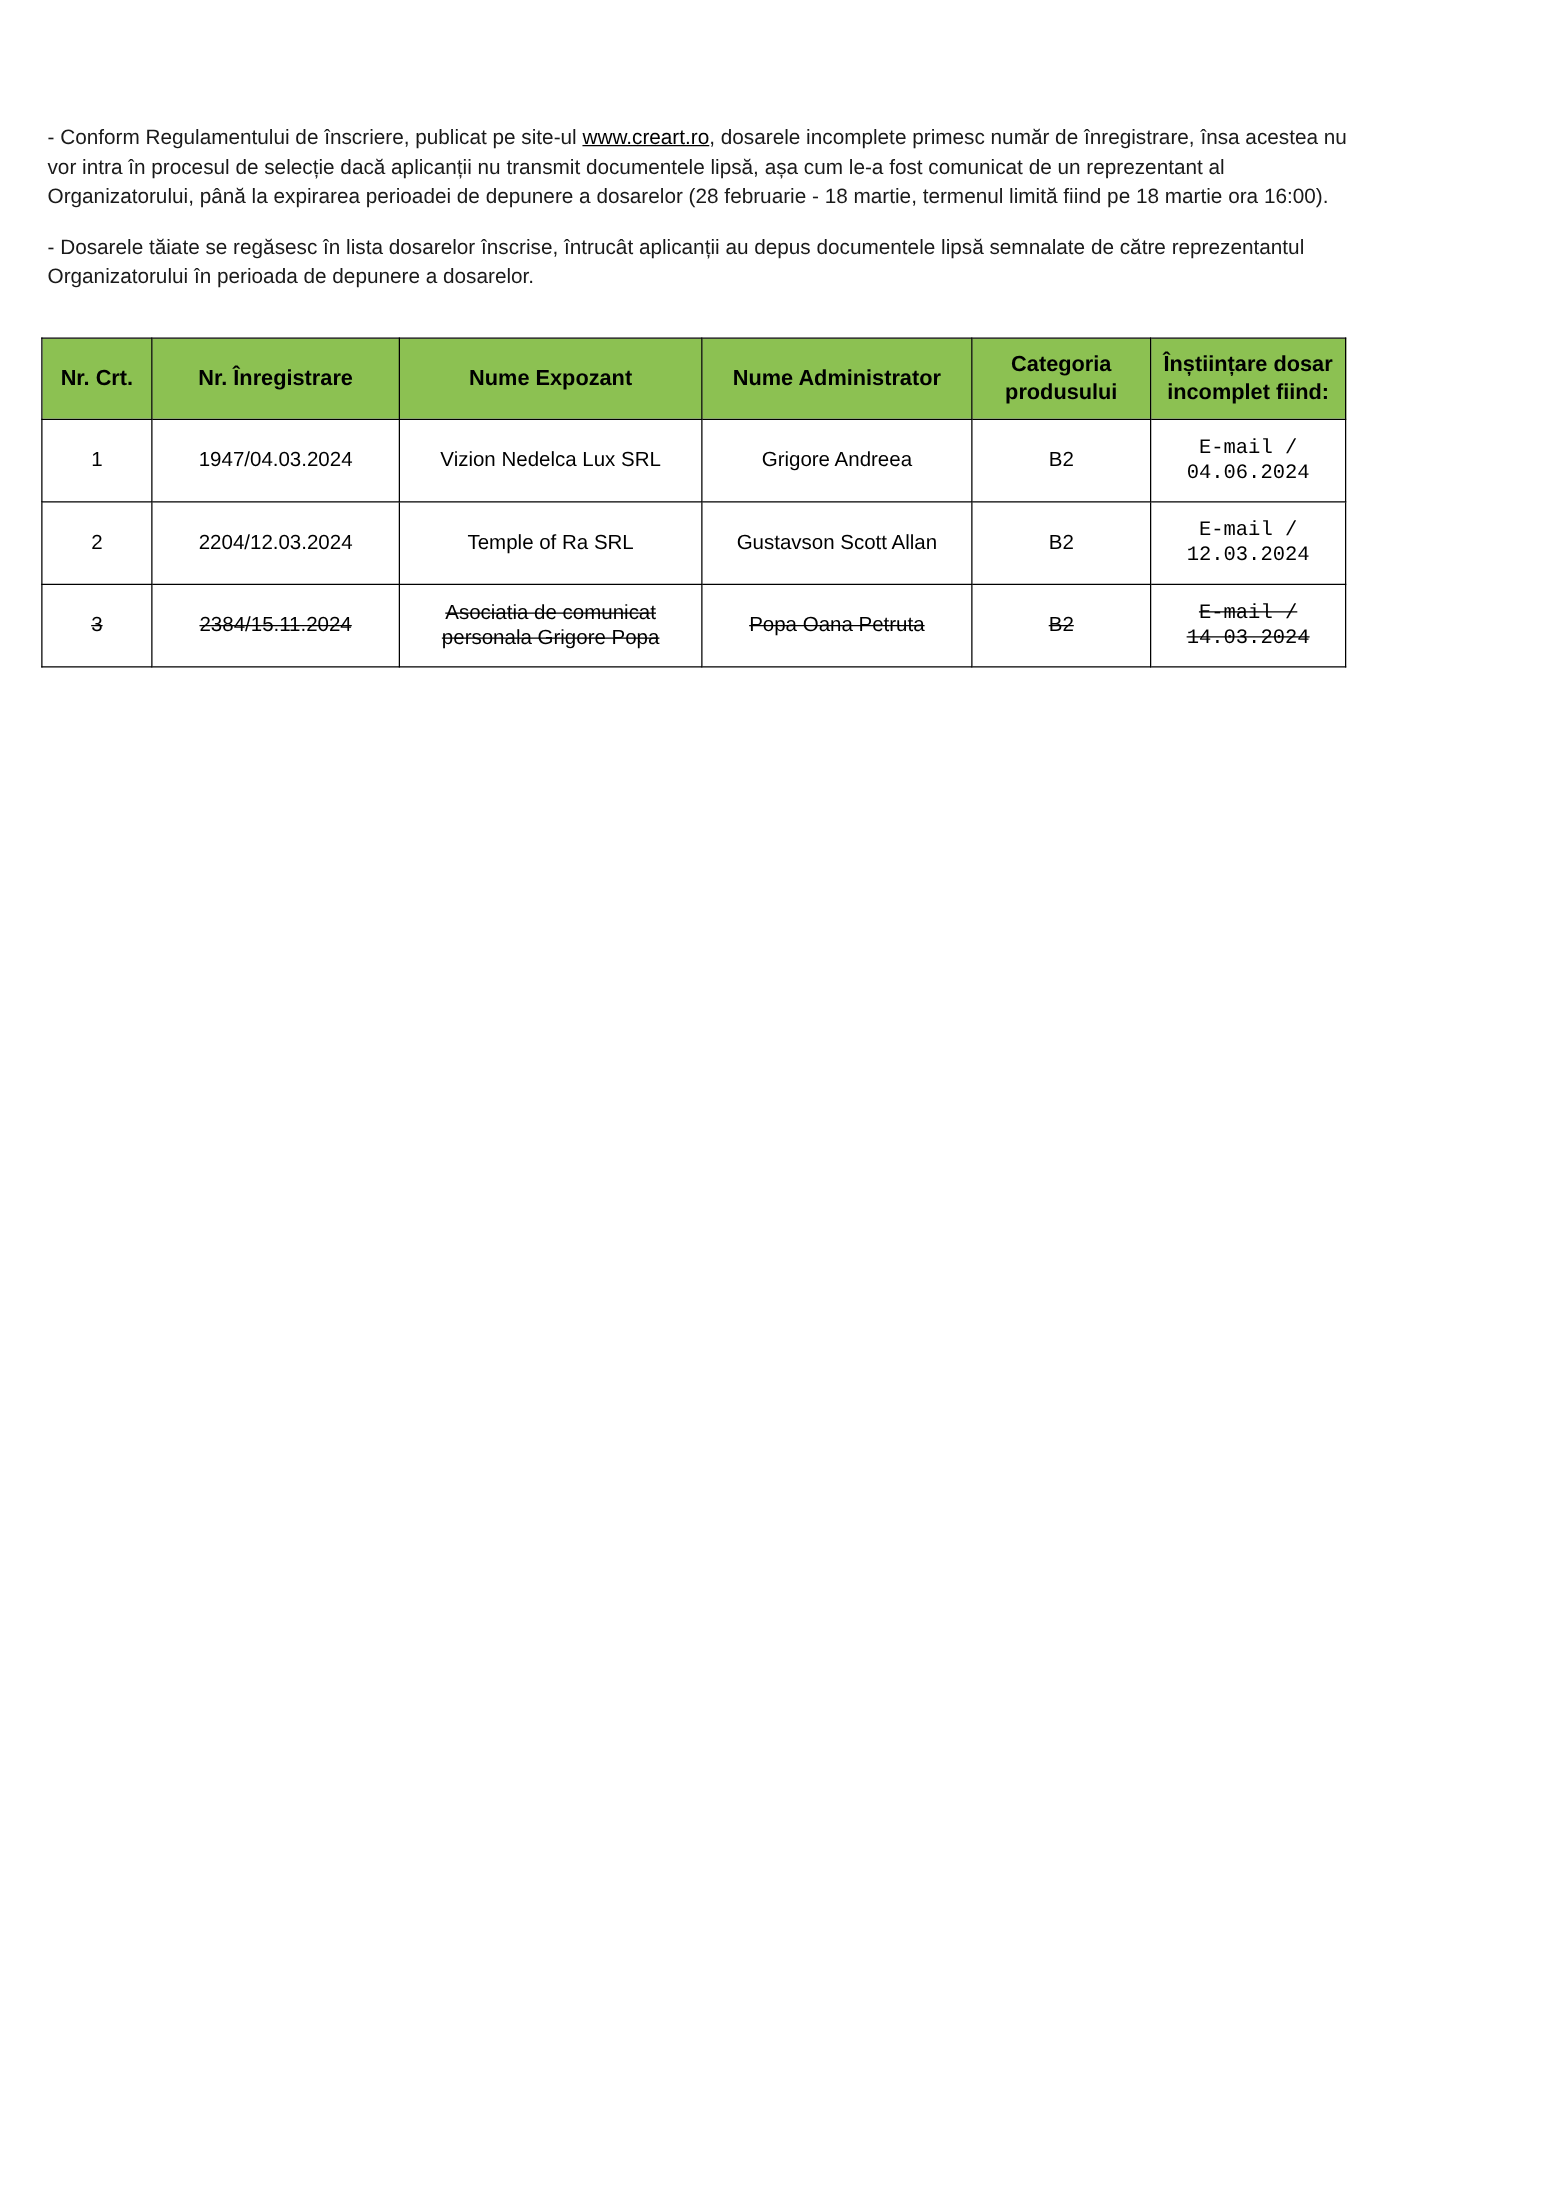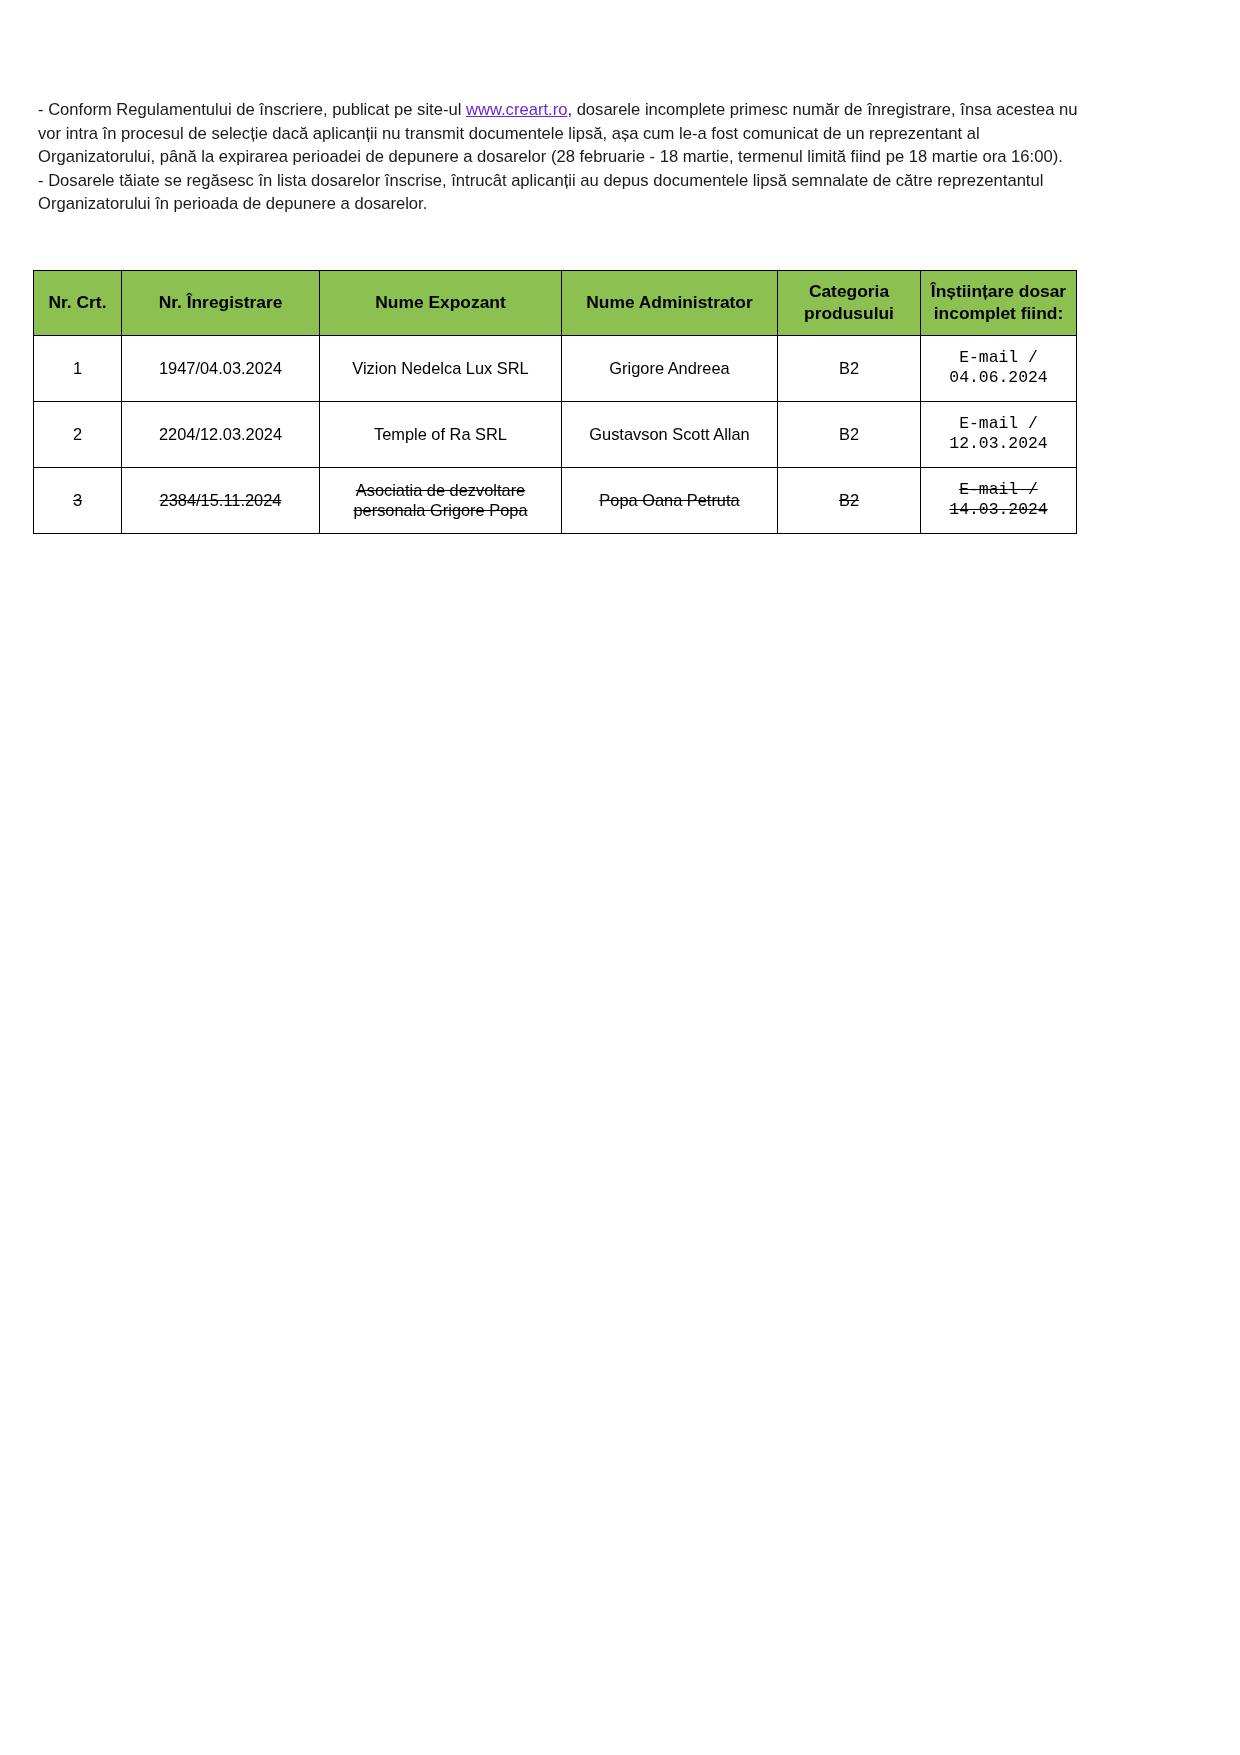--- a/index.html
+++ b/index.html
@@ -30,23 +30,24 @@
     width: 1050px;
   }
   .para {
     font-size: 16.6px;
     line-height: 1.42;
     text-align: left;
     margin: 0 0 0 0;
     color: #1a1a1a;
   }
   .para.second {
+    margin-top: 17px;
   }
   .para .link {
-    color: #6d28d9;
+    color: #000000;
     text-decoration: underline;
     margin-top: 40px;
   }
   .indent-first {
     
   }
   table.reg-table {
     position: absolute;
     left: 33px;
     top: 270px;
@@ -152,21 +153,21 @@
         <td>Gustavson Scott Allan</td>
         <td>B2</td>
         <td>
           <span class="cell-multiline">E-mail /</span>
           <span class="cell-multiline">12.03.2024</span>
         </td>
       </tr>
       <tr>
         <td class="struck">3</td>
         <td class="struck">2384/15.11.2024</td>
-        <td class="struck">Asociatia de dezvoltare personala Grigore Popa</td>
+        <td class="struck">Asociatia de comunicat personala Grigore Popa</td>
         <td class="struck">Popa Oana Petruta</td>
         <td class="struck">B2</td>
         <td>
           <span class="cell-multiline struck">E-mail /</span>
           <span class="cell-multiline struck">14.03.2024</span>
         </td>
       </tr>
     </tbody>
   </table>
 

